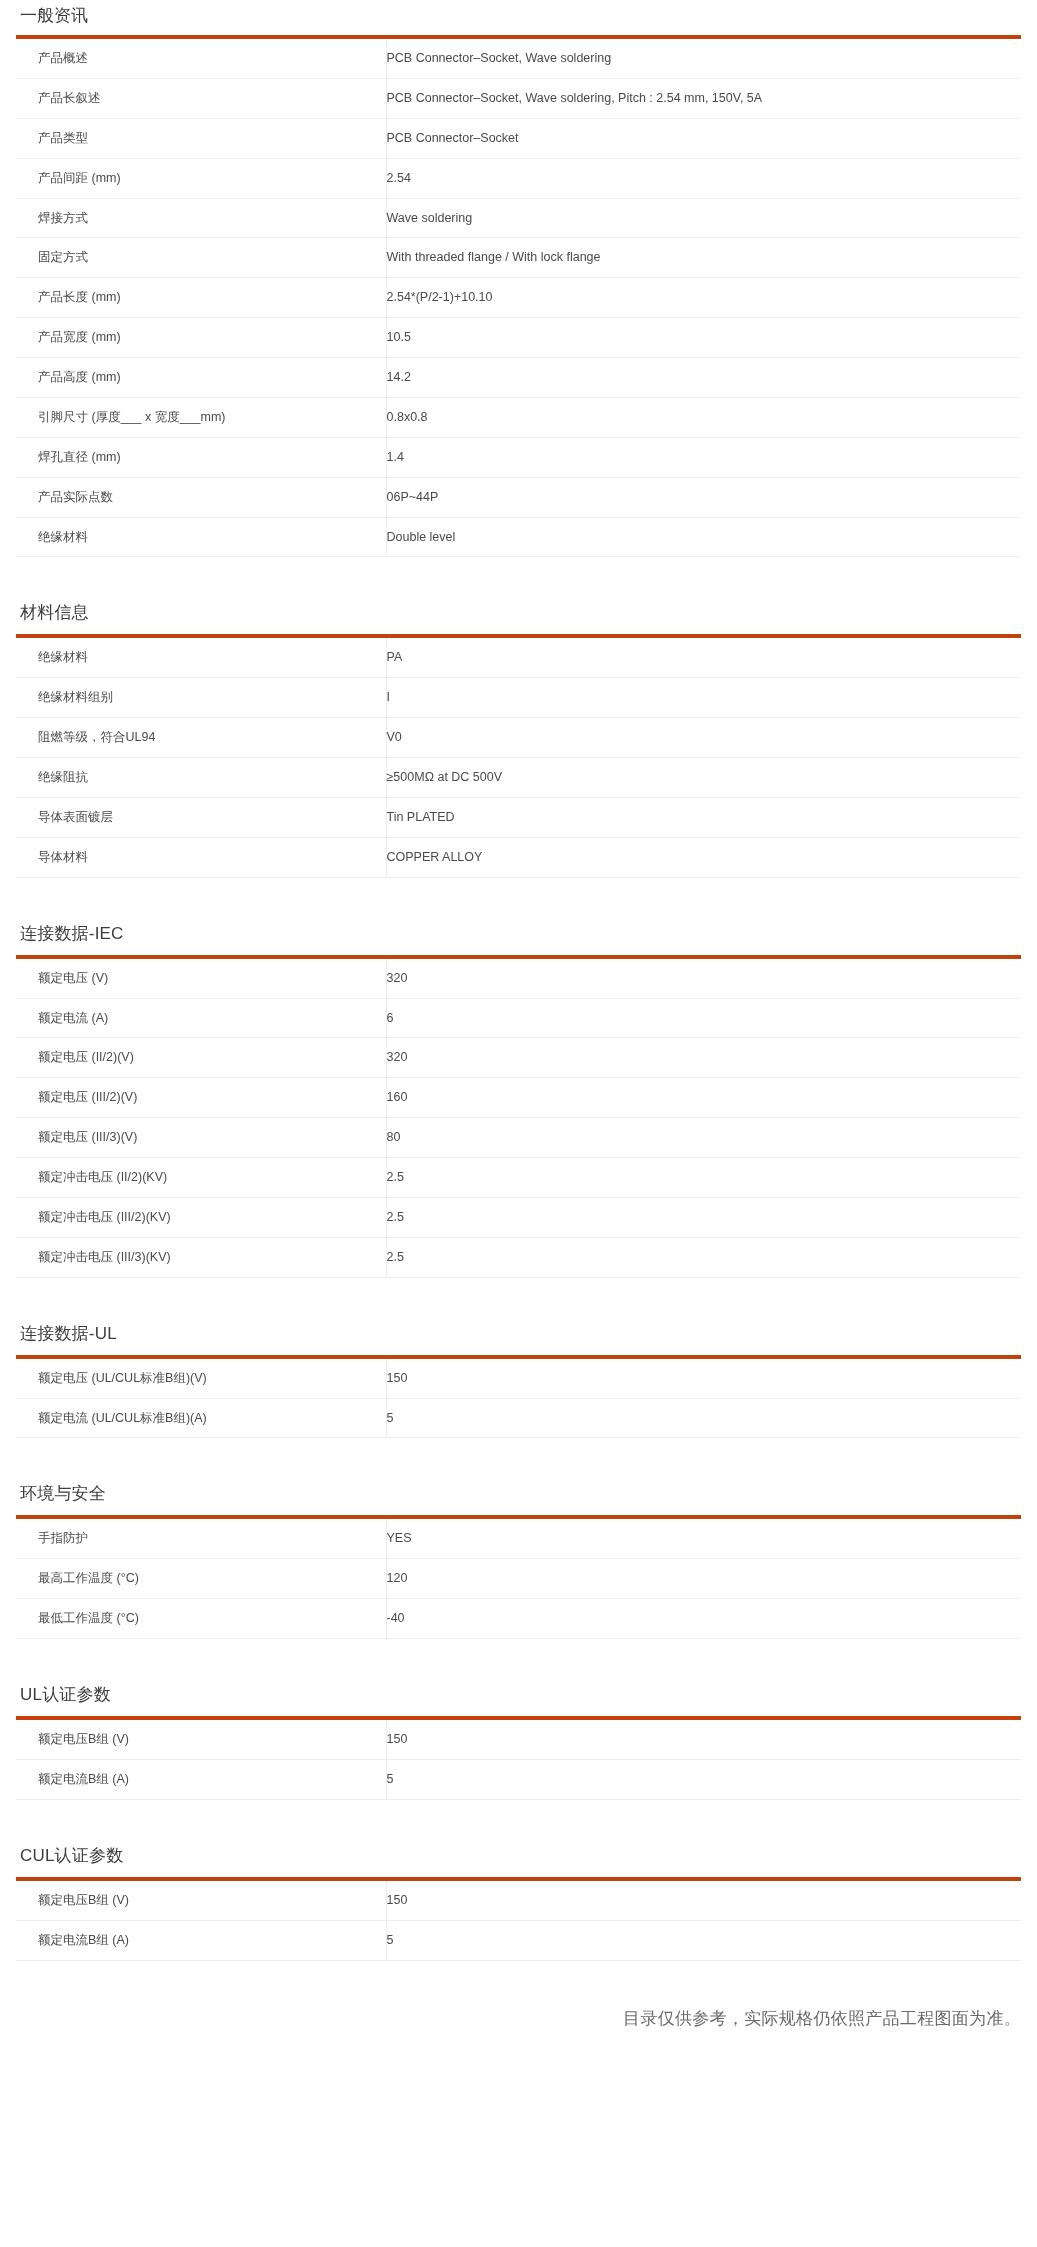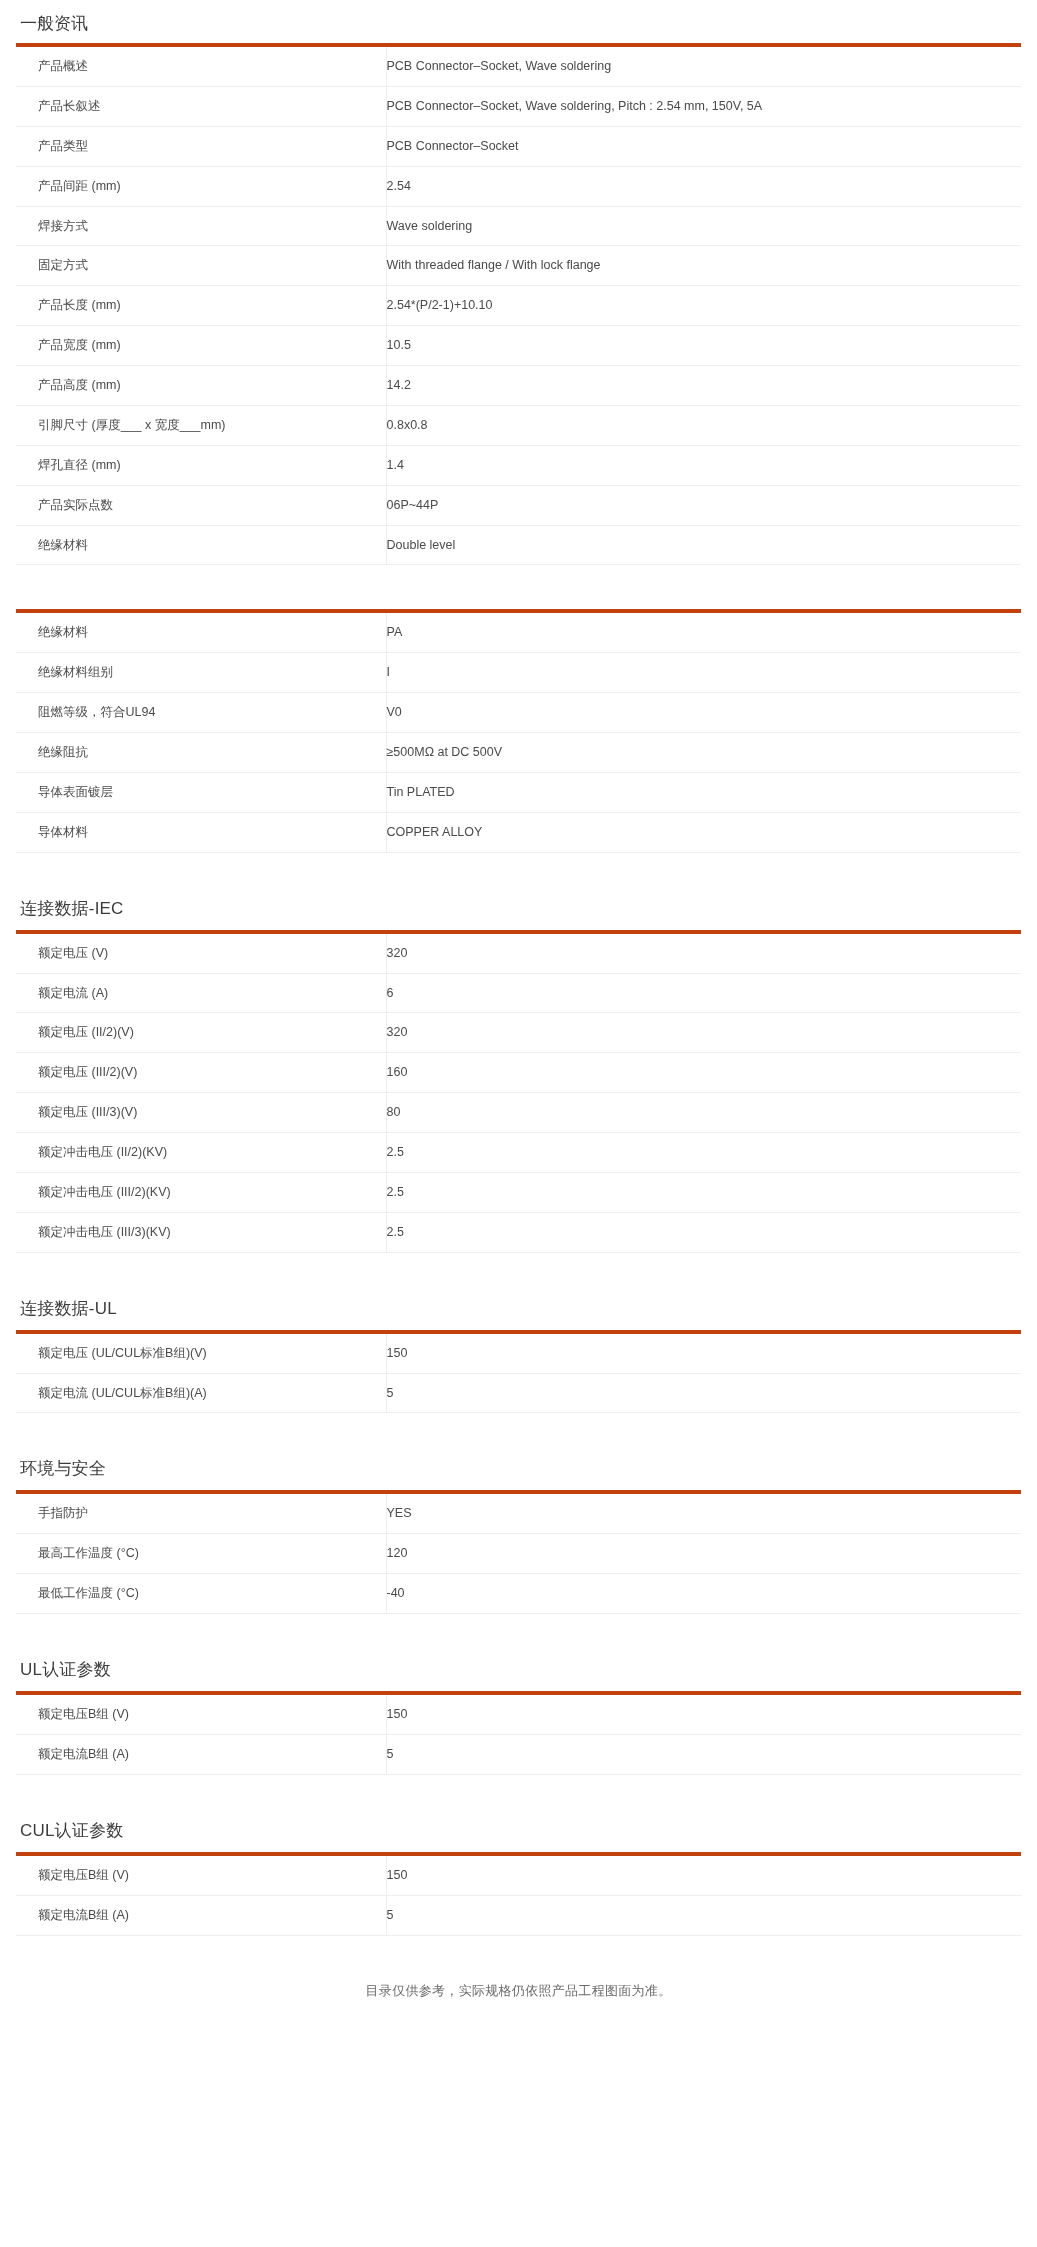--- a/index.html
+++ b/index.html
@@ -9,21 +9,21 @@
     background: #ffffff;
     font-family: "Liberation Sans", "DejaVu Sans", sans-serif;
     color: #3a3a3a;
   }
   body {
     width: 1037px;
   }
   .page {
     width: 1037px;
     padding: 0 16px 0 16px;
-    margin: 12px auto;
+    margin: 4px auto;
   }
   .section {
     margin: 0 0 0 0;
   }
   .section-title {
     font-size: 17px;
     color: #3c3c3c;
     font-weight: 400;
     padding: 0 0 10px 4px;
     letter-spacing: 0.2px;
@@ -47,22 +47,22 @@
     width: 370px;
     padding-left: 22px;
     color: #4a4a4a;
     border-right: 1px solid #eeeeee;
   }
   .spec-table td.value {
     color: #4a4a4a;
   }
   .gap-lg { height: 44px; }
   .footer-note {
-    text-align: center;
-    font-size: 13px;
+    text-align: right;
+    font-size: 17px;
     color: #6a6a6a;
     padding: 46px 0 26px 0;
     letter-spacing: 0.3px;
   }
   .first-title {
     font-size: 17px;
     color: #3c3c3c;
     padding: 0 0 8px 4px;
   }
 </style>
@@ -127,20 +127,21 @@
           <td class="label">绝缘材料</td>
           <td class="value">Double level</td>
         </tr>
       </tbody>
     </table>
   </div>
 
   <div class="gap-lg"></div>
 
   <div class="section">
+    <div class="section-title">材料信息</div>
     <table class="spec-table">
       <tbody>
         <tr>
           <td class="label">绝缘材料</td>
           <td class="value">PA</td>
         </tr>
         <tr>
           <td class="label">绝缘材料组别</td>
           <td class="value">I</td>
         </tr>

